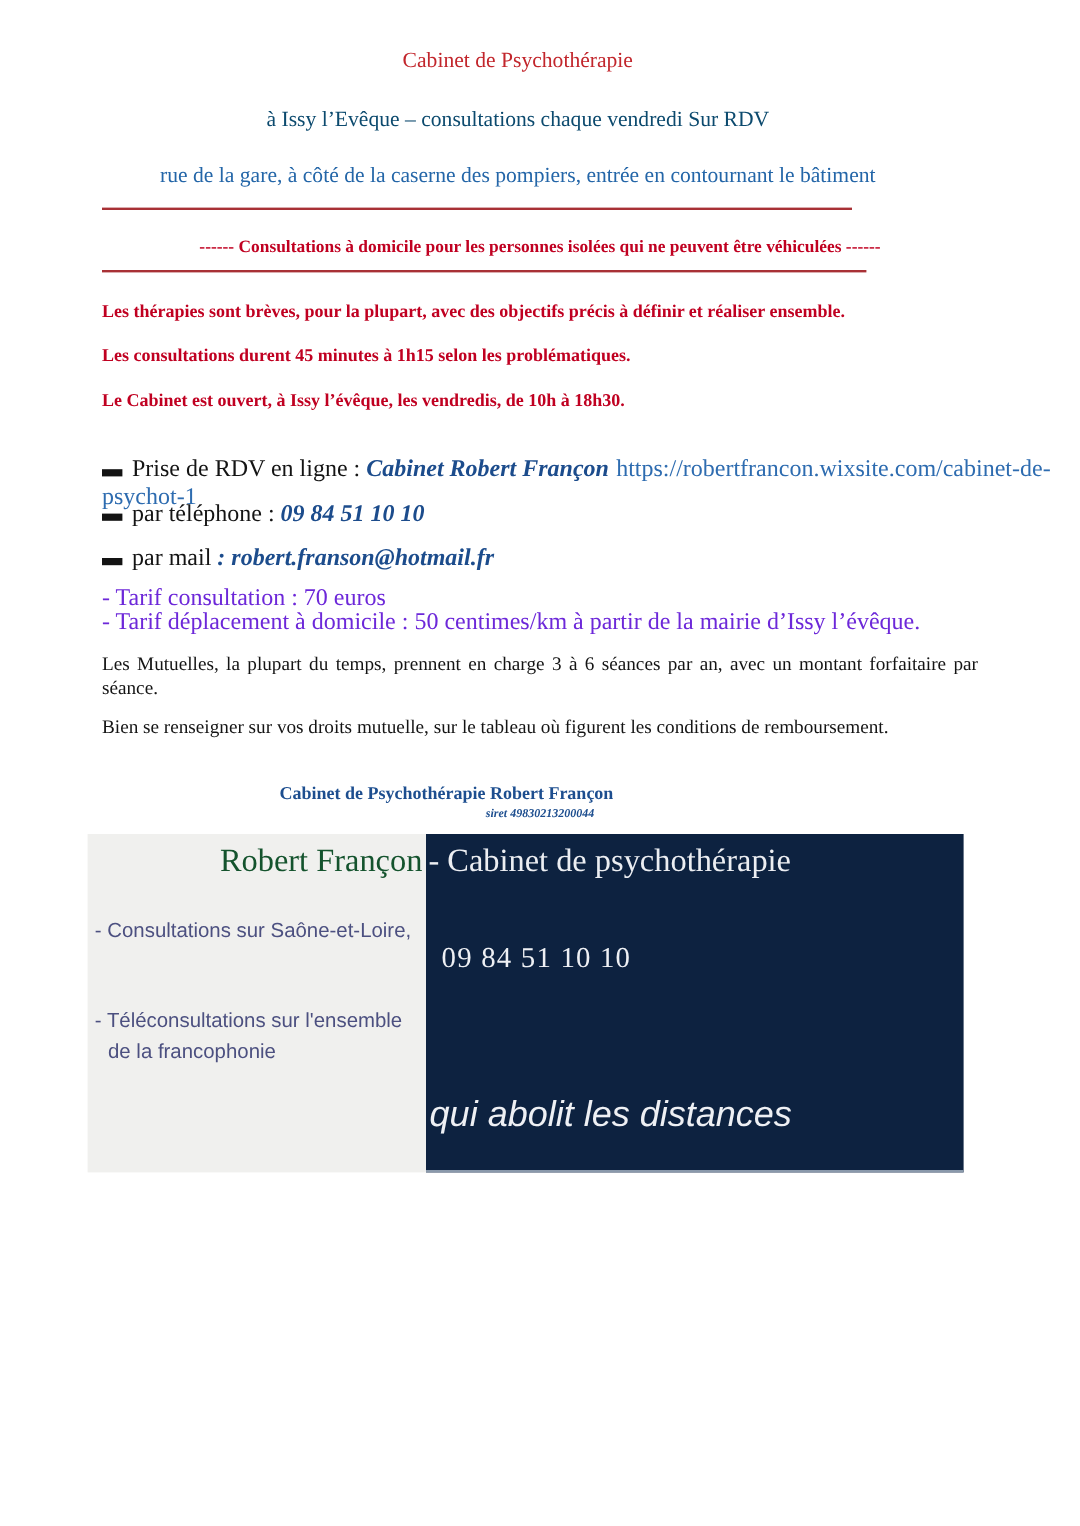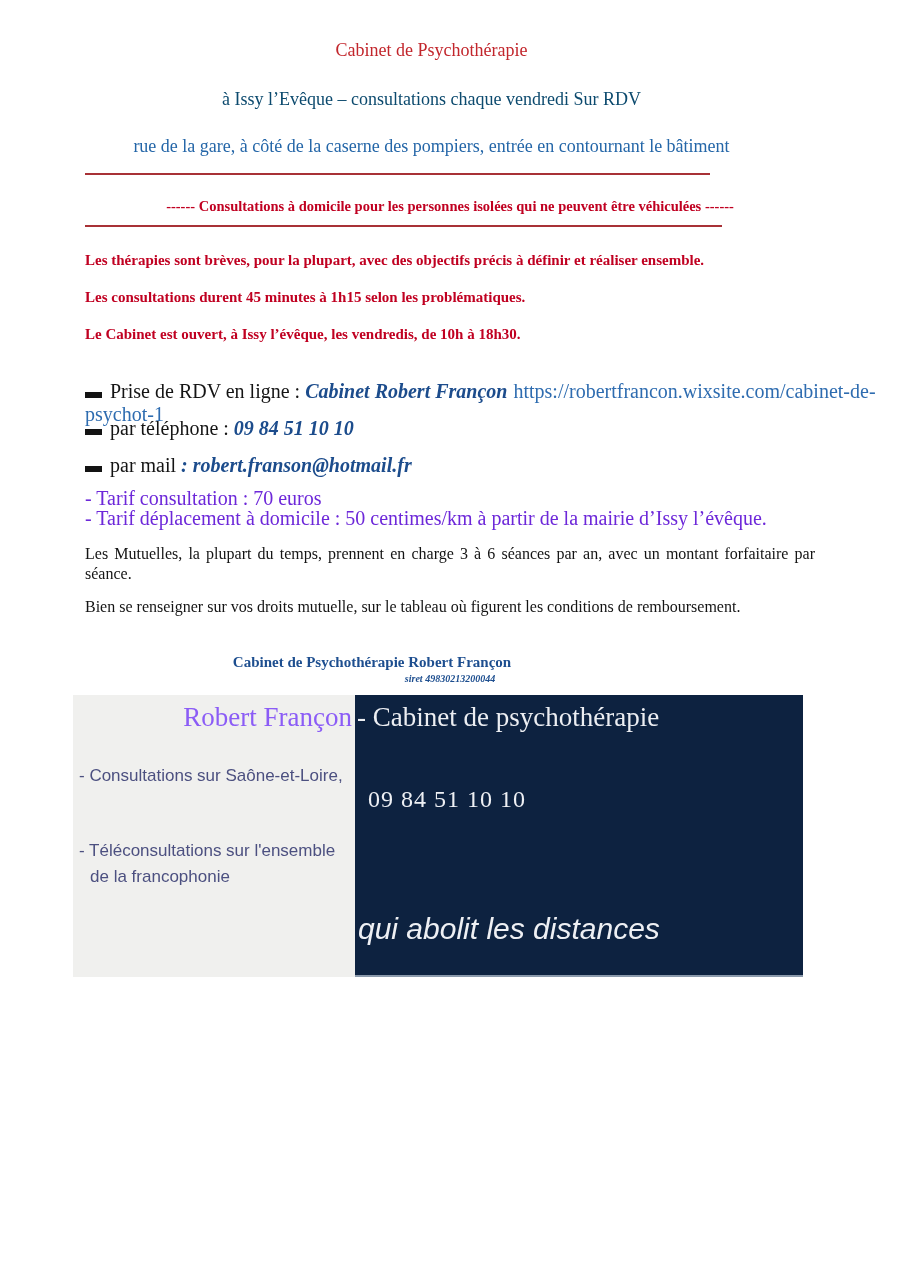--- a/index.html
+++ b/index.html
@@ -34,21 +34,21 @@
   .mutuelles{position:absolute;top:544px;left:85px;width:730px;font-size:16px;line-height:19.5px;text-align:justify;color:#141414;}
   .advice{position:absolute;top:598px;left:85px;font-size:16px;color:#141414;}
   
   .f1{position:absolute;top:654px;left:0;width:744px;text-align:center;font-weight:bold;font-size:15px;color:#1d4e8f;}
   .f2{position:absolute;top:673px;left:0;width:900px;text-align:center;font-weight:bold;font-style:italic;font-size:10px;color:#1d4e8f;}
   
   .banner{position:absolute;top:695px;left:73px;width:730px;height:282px;}
   .banner-left{position:absolute;left:0;top:0;width:282px;height:282px;background:#f0f0ee;}
   .banner-right{position:absolute;left:282px;top:0;width:448px;height:282px;background:#0d2240;
     box-sizing:border-box;border-bottom:2px solid #8a99ab;}
-  .b-name{position:absolute;top:7px;left:0;width:279px;text-align:right;font-size:27px;color:#8b5cf6;}
+  .b-name{position:absolute;top:7px;left:0;width:279px;text-align:right;font-size:27px;color:#14532d;}
   .b-title{position:absolute;top:7px;left:284px;font-size:27px;color:#eceef2;white-space:nowrap;}
   .b-item{position:absolute;left:6px;font-family:"Liberation Sans",sans-serif;font-size:17px;color:#4c5080;line-height:26px;}
   .b-item .indent{padding-left:11px;}
   .b-item1{top:68px}.b-item2{top:143px}
   .b-phone{position:absolute;left:295px;top:91px;font-size:24px;color:#eef0f4;letter-spacing:1px;}
   .b-slogan-left{position:absolute;top:217px;left:0;width:279px;text-align:right;
     font-style:italic;font-size:30px;color:#2f3560;font-family:"Liberation Sans",sans-serif;}
   .b-slogan-right{position:absolute;top:217px;left:285px;font-style:italic;font-size:30px;
     color:#eef0f4;font-family:"Liberation Sans",sans-serif;white-space:nowrap;}
 </style>

